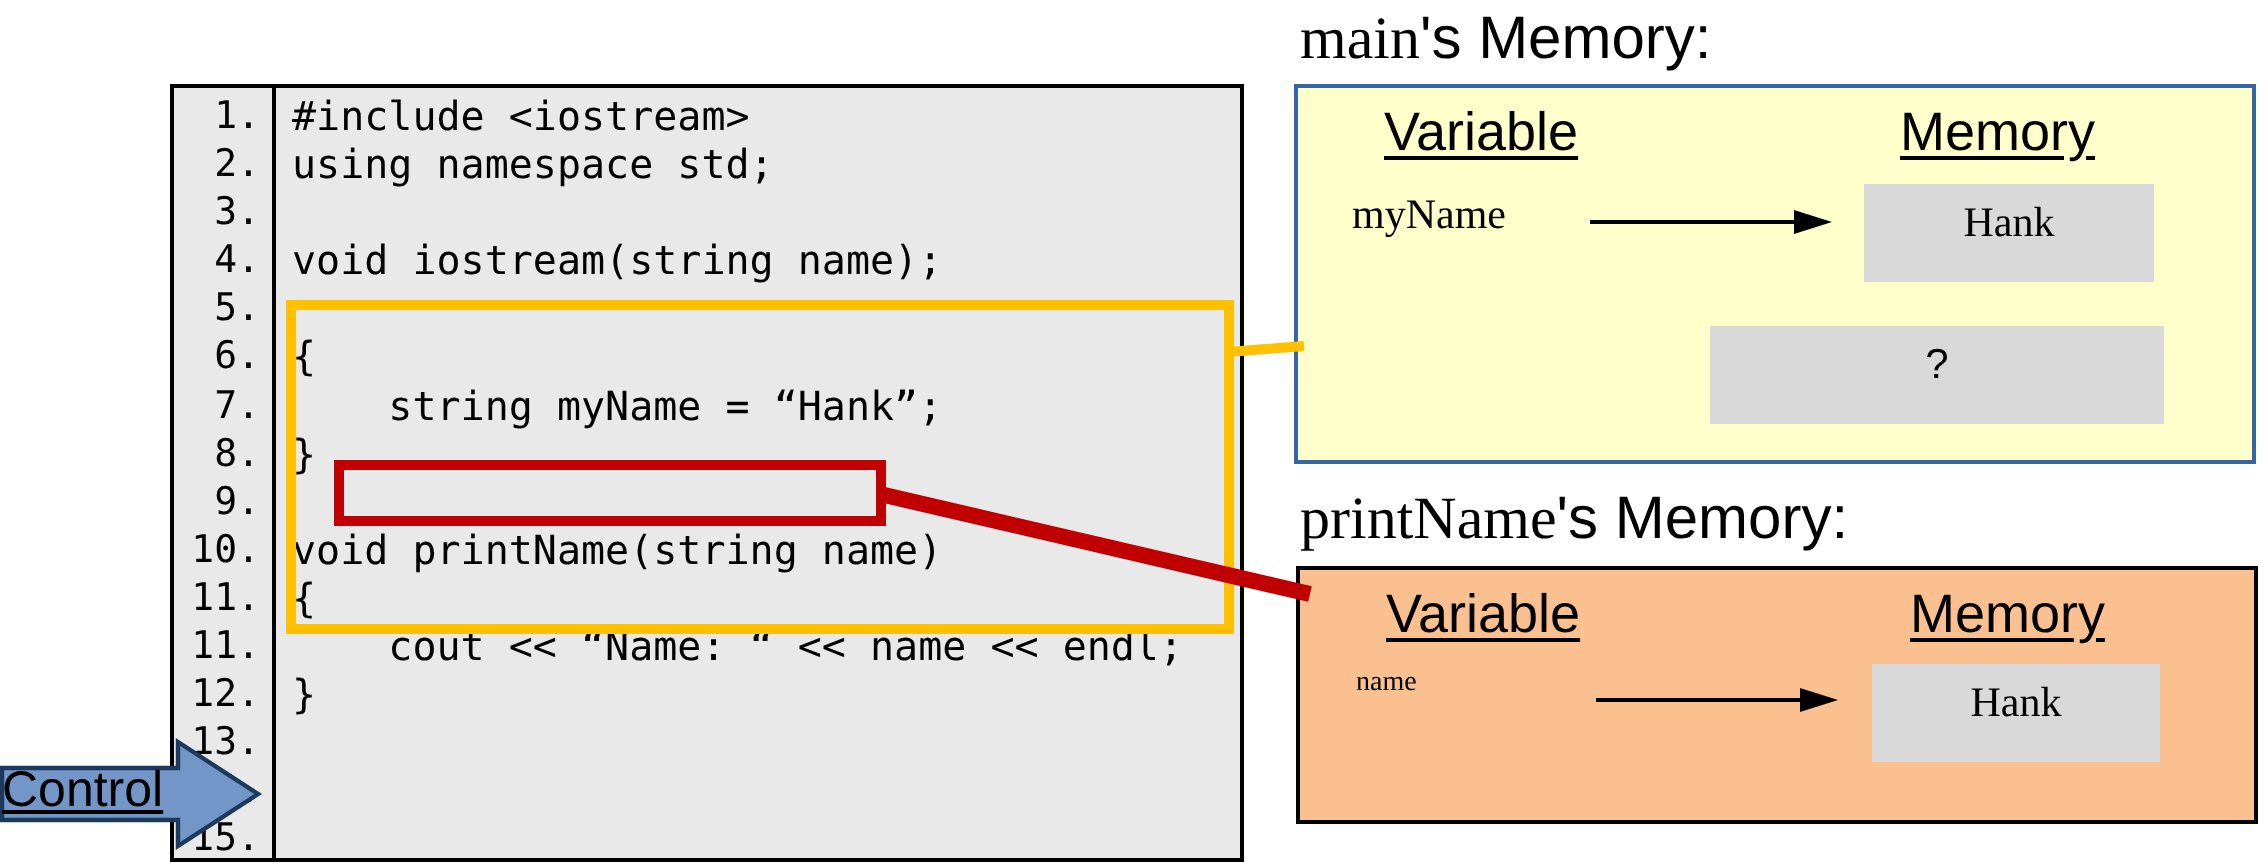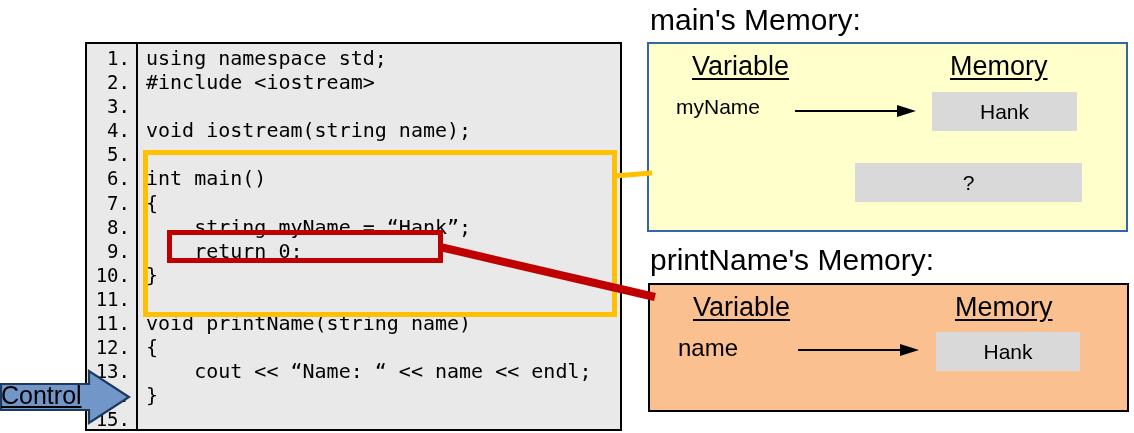--- a/index.html
+++ b/index.html
@@ -2,21 +2,21 @@
 <html style="--code-panel-fill: #e9e9e9; --highlight-yellow: #ffc000; --highlight-red: #c00000; --main-box-fill: #ffffcc; --main-box-border: #3465a4; --printname-box-fill: #fac090; --value-cell-fill: #d9d9d9; --control-arrow-fill: #7396c9; --control-arrow-border: #1c3a5e;"><head>
 <meta charset="utf-8">
 <style>
   html,body{margin:0;padding:0;}
   body{
     width:1134px;height:433px;position:relative;overflow:hidden;
     background:#ffffff;
     font-family:"Liberation Sans",sans-serif;
     color:#000;
   }
-  .mono{font-family:Liberation Sans, sans-serif;}
+  .mono{font-family:Liberation Serif, serif;}
 
   
   .code-box{
     position:absolute;left:85px;top:42px;width:537px;height:389px;
     box-sizing:border-box;border:2px solid #000;
     background:var(--code-panel-fill,#e9e9e9);
     display:flex;z-index:1;
   }
   .num-col{
     width:51px;flex:0 0 51px;border-right:2px solid #000;
@@ -56,21 +56,21 @@
     background:var(--printname-box-fill,#fac090);
     border:2px solid #000;
   }
   .mem-box .hdr{
     position:absolute;font-size:27px;text-decoration:underline;
     text-underline-offset:3px;white-space:nowrap;
   }
   .mem-box .lbl{position:absolute;white-space:nowrap;}
   .cell{
     position:absolute;background:var(--value-cell-fill,#d9d9d9);
-    text-align:center;height:39px;line-height:39px;font-size:21px;
+    text-align:center;height:49px;line-height:39px;font-size:21px;
   }
   .ptr{position:absolute;}
   .ptr line{stroke:#000;stroke-width:2;}
   .ptr polygon{fill:#000;}
 
   
   .title{position:absolute;font-size:30px;white-space:nowrap;z-index:2;}
   .t-main{left:650px;top:3px;}
   .t-print{left:650px;top:243px;text-align:right;}
 
@@ -104,29 +104,27 @@
       <div class="num">9.</div>
       <div class="num">10.</div>
       <div class="num">11.</div>
       <div class="num">11.</div>
       <div class="num">12.</div>
       <div class="num">13.</div>
       <div class="num">14.</div>
       <div class="num">15.</div>
     </div>
   <div class="code-col">
+      <div class="cl">#include &lt;iostream&gt;</div>
       <div class="cl">using namespace std;</div>
-      <div class="cl">#include &lt;iostream&gt;</div>
       <div class="cl"></div>
       <div class="cl">void iostream(string name);</div>
       <div class="cl"></div>
-      <div class="cl">int main()</div>
       <div class="cl">{</div>
       <div class="cl">    string myName = “Hank”;</div>
-      <div class="cl">    return 0;</div>
       <div class="cl">}</div>
       <div class="cl"></div>
       <div class="cl">void printName(string name)</div>
       <div class="cl">{</div>
       <div class="cl">    cout &lt;&lt; “Name: “ &lt;&lt; name &lt;&lt; endl;</div>
       <div class="cl">}</div>
     </div>
 </div>
 
 <div class="yellow-rect"></div>
@@ -147,21 +145,21 @@
 
   <div class="cell" style="left:206px;top:119px;width:227px;">?</div>
 </div>
 
 <div class="title t-print"><span class="mono">printName</span><span>'s Memory:</span></div>
 
 <div class="mem-box mem-print">
   <div class="hdr" style="left:43px;top:7px;">Variable</div>
   <div class="hdr" style="left:305px;top:7px;">Memory</div>
 
-  <div class="lbl mono" style="left:28px;top:49px;font-size:24px;">name</div>
+  <div class="lbl mono" style="left:28px;top:49px;font-size:14px;">name</div>
   <svg class="ptr" style="left:146px;top:57px;" width="126" height="16">
     <line x1="2" y1="8" x2="106" y2="8"></line>
     <polygon points="104,2 123,8 104,14"></polygon>
   </svg>
   <div class="cell mono" style="left:286px;top:47px;width:144px;">Hank</div>
 </div>
 
 <svg class="overlay" width="1134" height="433" viewBox="0 0 1134 433">
   <line class="yconn" x1="614" y1="176" x2="652" y2="173"></line>
   <line class="rconn" x1="440" y1="247" x2="655" y2="297"></line>

